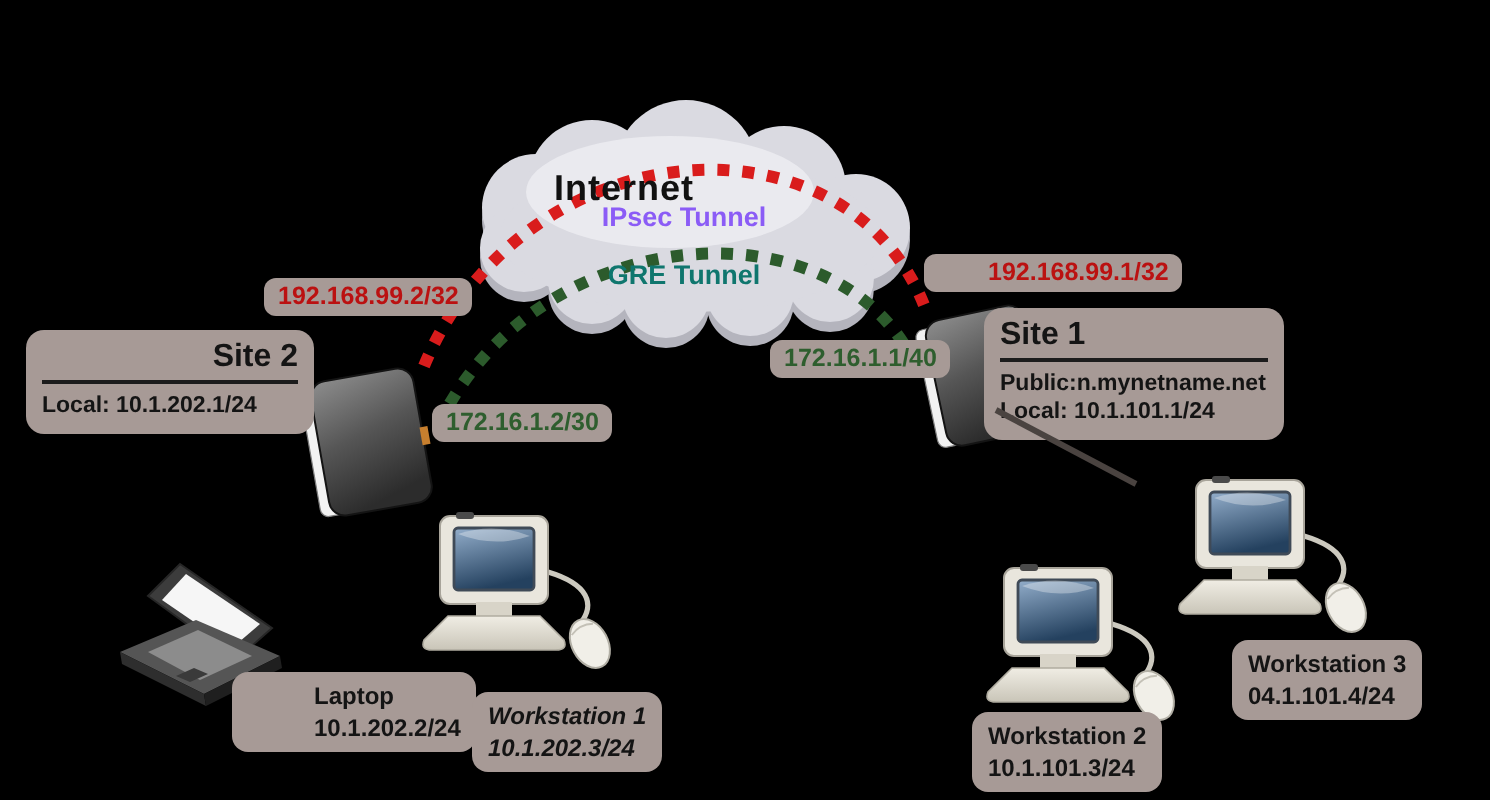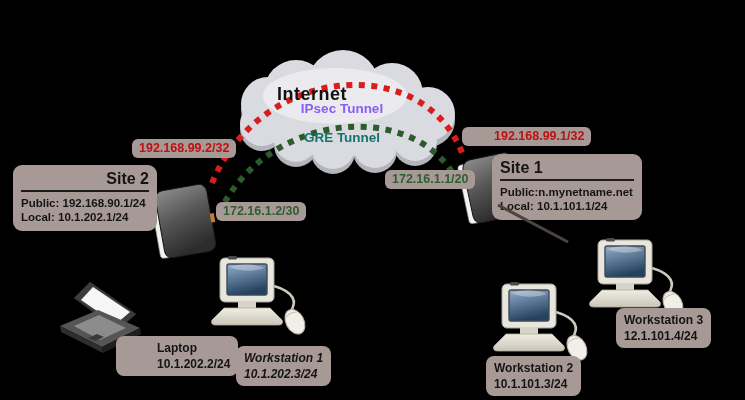--- a/index.html
+++ b/index.html
@@ -41,21 +41,21 @@
   #site2-box .sitetitle{text-align:right;}
   #site1-box .sitetitle{text-align:left;}
   .siteline{font-size:11.5px;font-weight:bold;line-height:14px;white-space:nowrap;}
   .devlabel{
     background:#a79a96;border-radius:8px;padding:4px 8px;
     font-size:12px;font-weight:bold;line-height:16px;color:#141414;white-space:nowrap;
   }
   #laptop-label{left:116px;top:336px;padding-left:41px;}
   #ws1-label{left:236px;top:346px;font-style:italic;}
   #ws2-label{left:486px;top:356px;}
-  #ws3-label{left:616px;top:308px;}
+  #ws3-label{left:616px;top:320px;}
 </style>
 </head>
 <body>
 
 <svg id="base-svg" width="745" height="400" viewBox="0 0 745 400">
   <defs>
     <linearGradient id="routerG" x1="0" y1="0" x2="0.25" y2="1">
       <stop offset="0" stop-color="#8d8d8d"></stop>
       <stop offset="0.5" stop-color="#565656"></stop>
       <stop offset="1" stop-color="#2c2c2c"></stop>
@@ -143,25 +143,24 @@
 </svg>
 
 <div class="abs cloud-title">Internet</div>
 
 <div class="abs tunnel-label" id="ipsec-label">IPsec Tunnel</div>
 <div class="abs tunnel-label" id="gre-label">GRE Tunnel</div>
 
 <div class="abs iplabel red" id="ip-9922">192.168.99.2/32</div>
 <div class="abs iplabel red" id="ip-9911">192.168.99.1/32</div>
 <div class="abs iplabel green" id="ip-1722">172.16.1.2/30</div>
-<div class="abs iplabel green" id="ip-1721">172.16.1.1/20</div>
+<div class="abs iplabel green" id="ip-1721">172.16.1.1/40</div>
 
 <div class="abs sitebox" id="site2-box">
   <div class="sitetitle">Site 2</div>
-  <div class="siteline">Public: 192.168.90.1/24</div>
   <div class="siteline">Local: 10.1.202.1/24</div>
 </div>
 
 <div class="abs sitebox" id="site1-box">
   <div class="sitetitle">Site 1</div>
   <div class="siteline">Public:n.mynetname.net</div>
   <div class="siteline">Local: 10.1.101.1/24</div>
 </div>
 
 <div class="abs devlabel" id="laptop-label">
@@ -171,18 +170,18 @@
 <div class="abs devlabel" id="ws1-label">
   <div>Workstation 1</div>
   <div>10.1.202.3/24</div>
 </div>
 <div class="abs devlabel" id="ws2-label">
   <div>Workstation 2</div>
   <div>10.1.101.3/24</div>
 </div>
 <div class="abs devlabel" id="ws3-label">
   <div>Workstation 3</div>
-  <div>12.1.101.4/24</div>
+  <div>04.1.101.4/24</div>
 </div>
 
 <svg id="overlay-svg" width="745" height="400" viewBox="0 0 745 400">
   <line x1="498" y1="205" x2="568" y2="242" stroke="#4a4340" stroke-width="3"></line>
 </svg>
 
 </body></html>

